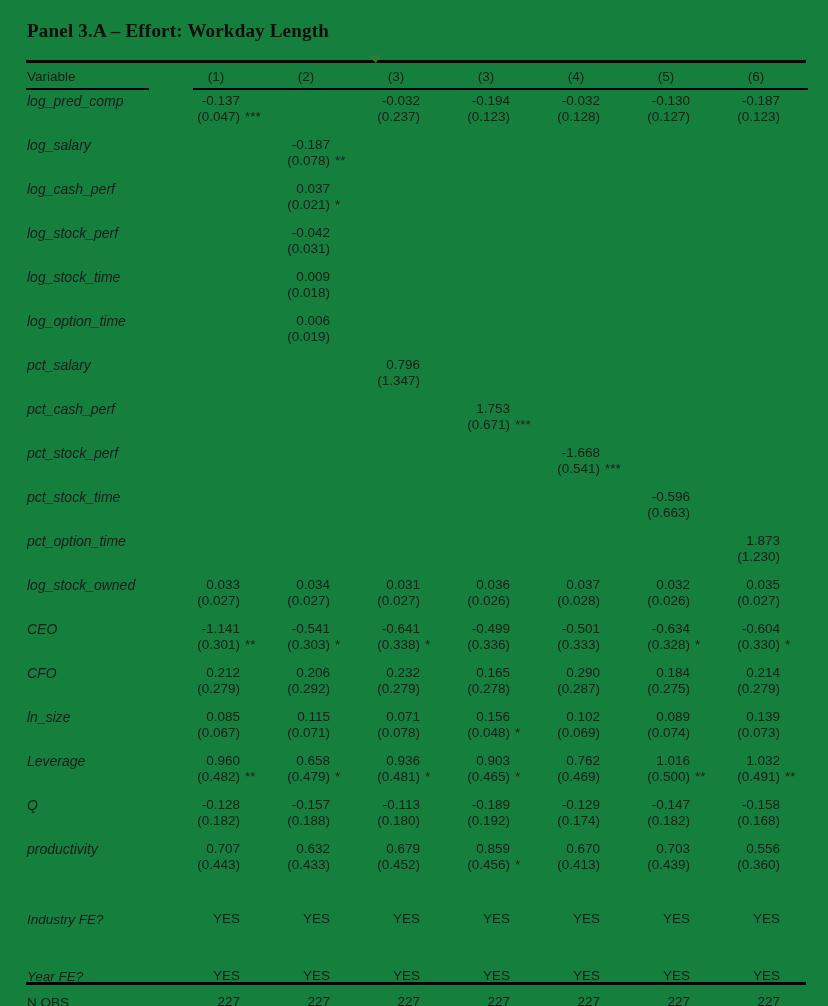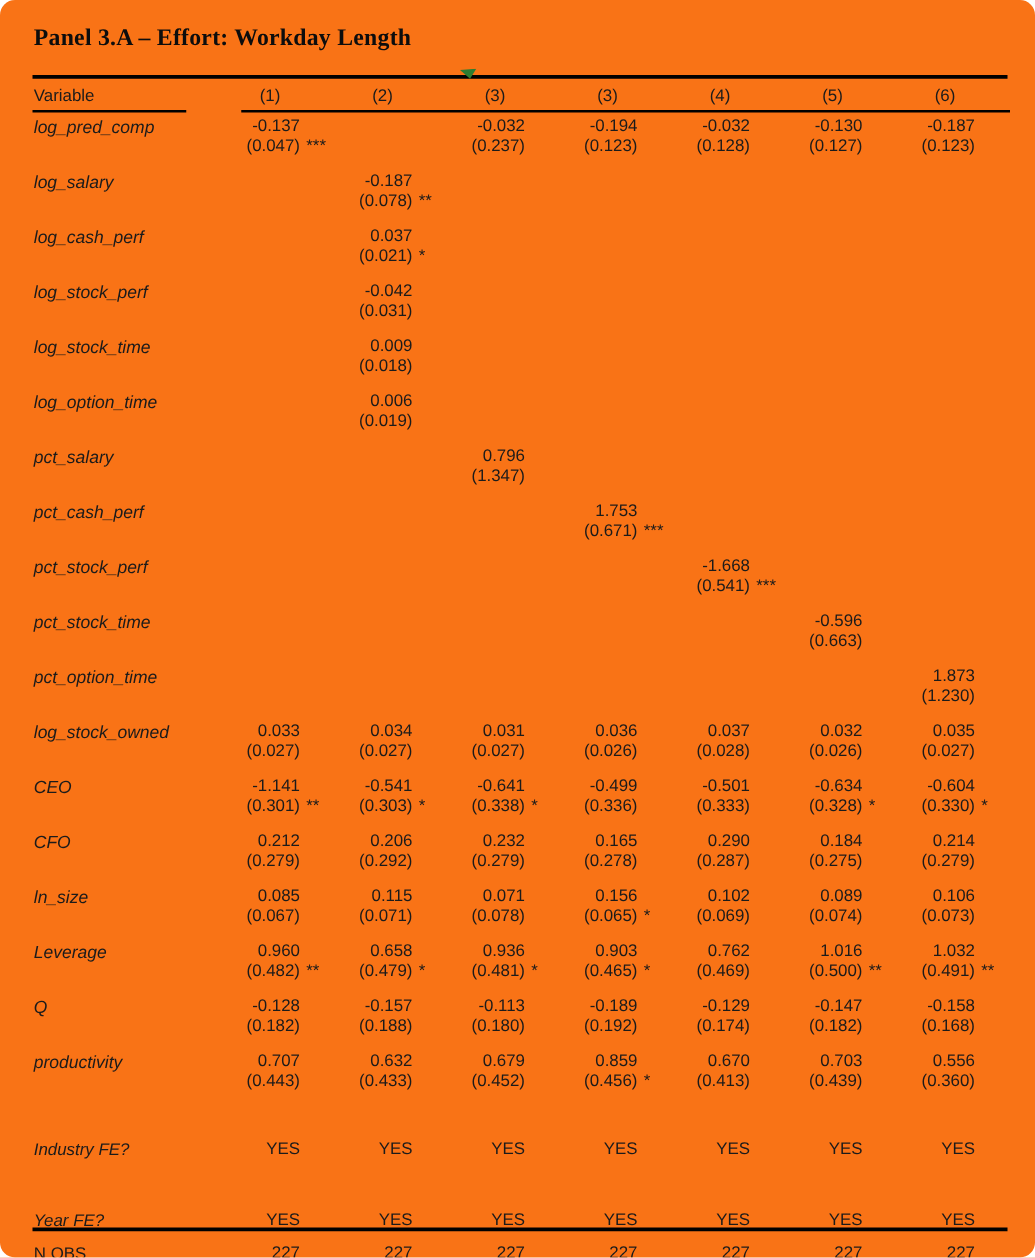--- a/index.html
+++ b/index.html
@@ -1,18 +1,18 @@
 <!DOCTYPE html>
 <html><head>
 <meta charset="utf-8">
 <style>
   html,body { margin:0; padding:0; background:#ffffff; }
   .page {
-    position:relative; width:828px; height:1006px; background:#f97316;
-    font-family:"Liberation Sans", sans-serif; color:#1b1b1b; overflow:hidden;border-radius:12px;
+    position:relative; width:828px; height:1006px; background:#15803d;
+    font-family:"Liberation Sans", sans-serif; color:#1b1b1b; overflow:hidden;
   }
   .panel-title {
     position:absolute; left:27px; top:20px; margin:0;
     font-family:"Liberation Serif", serif; font-weight:bold; font-size:19px; color:#0d0d0d;
     letter-spacing:0.2px; white-space:nowrap;
   }
   .rule { position:absolute; background:#000000; }
   .rule-top    { left:26px; top:60px;  width:780px; height:3px; }
   .rule-bottom { left:26px; top:982px; width:780px; height:3px; }
   .underline-variable { left:26px;  top:88px; width:123px; height:2px; }
@@ -1122,21 +1122,21 @@
               <div class="num">(0.078)</div>
               <div class="stars"></div>
             </div>
           </div>
           <div class="cell">
             <div class="line">
               <div class="num">0.156</div>
               <div class="stars"></div>
             </div>
             <div class="line">
-              <div class="num">(0.065)</div>
+              <div class="num">(0.048)</div>
               <div class="stars">*</div>
             </div>
           </div>
           <div class="cell">
             <div class="line">
               <div class="num">0.102</div>
               <div class="stars"></div>
             </div>
             <div class="line">
               <div class="num">(0.069)</div>
@@ -1148,21 +1148,21 @@
               <div class="num">0.089</div>
               <div class="stars"></div>
             </div>
             <div class="line">
               <div class="num">(0.074)</div>
               <div class="stars"></div>
             </div>
           </div>
           <div class="cell">
             <div class="line">
-              <div class="num">0.106</div>
+              <div class="num">0.139</div>
               <div class="stars"></div>
             </div>
             <div class="line">
               <div class="num">(0.073)</div>
               <div class="stars"></div>
             </div>
           </div>
         </div>
         <div class="grid-row row-block">
           <div class="var-label">Leverage</div>

